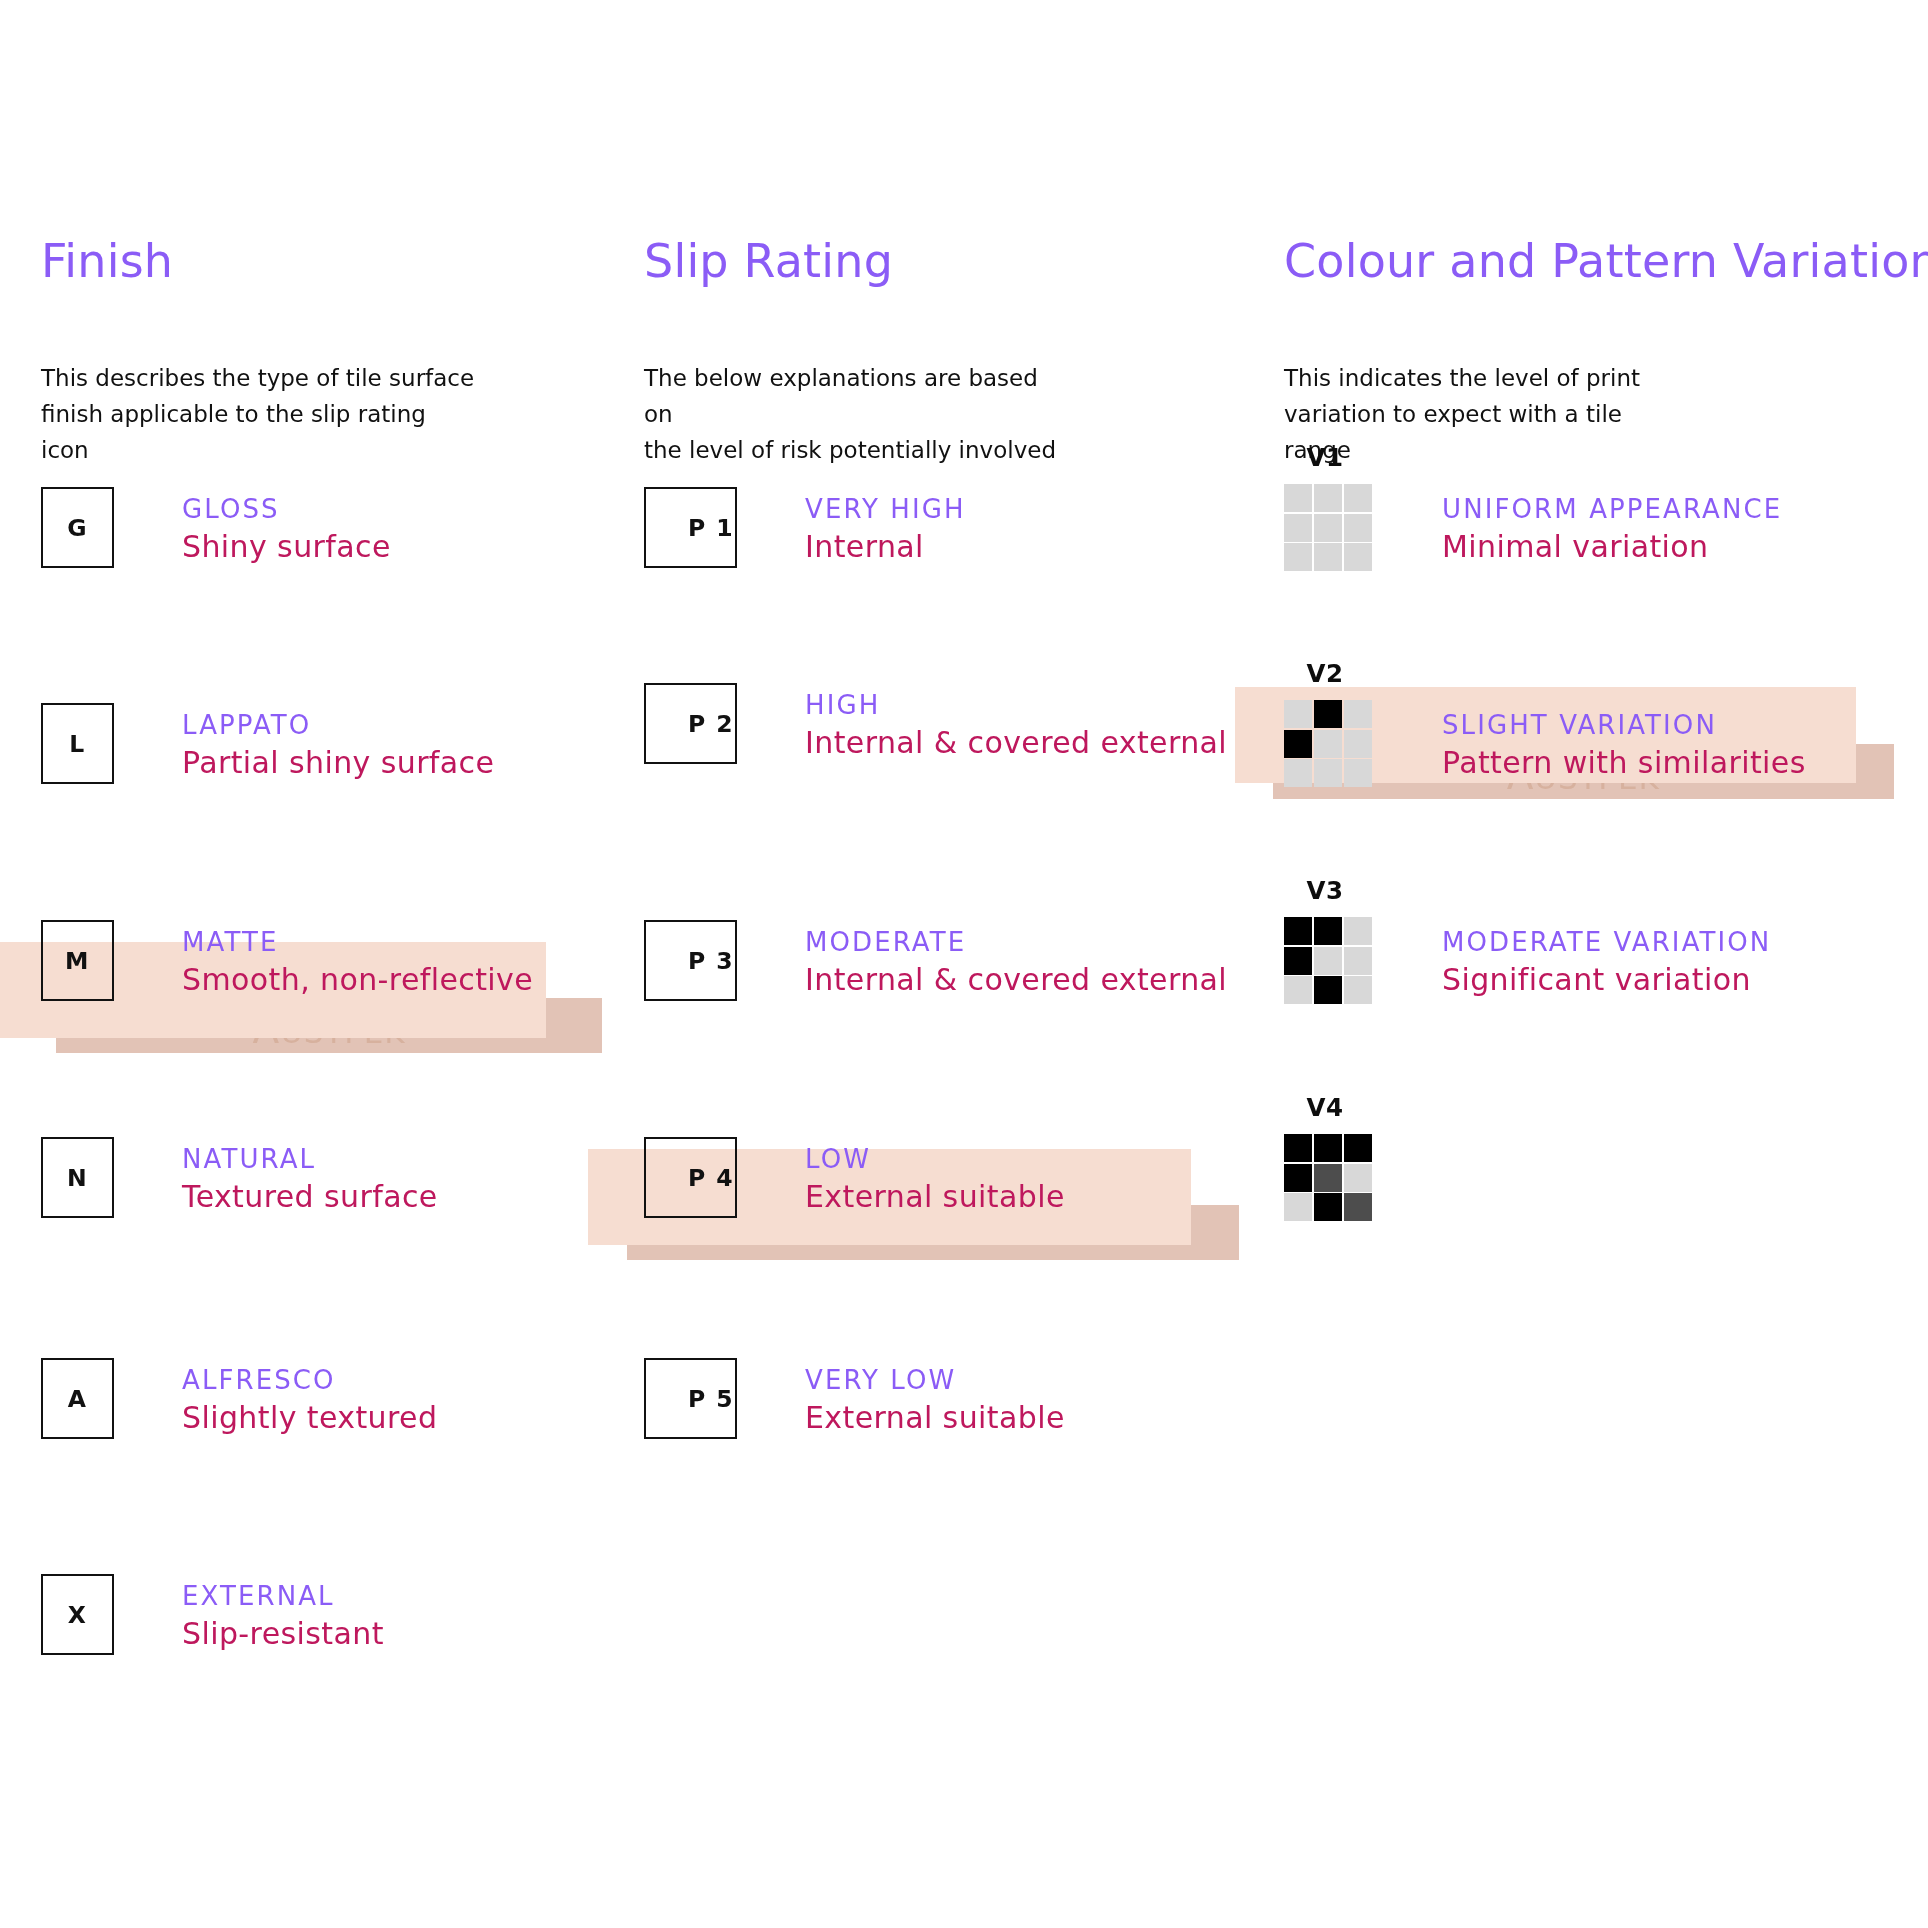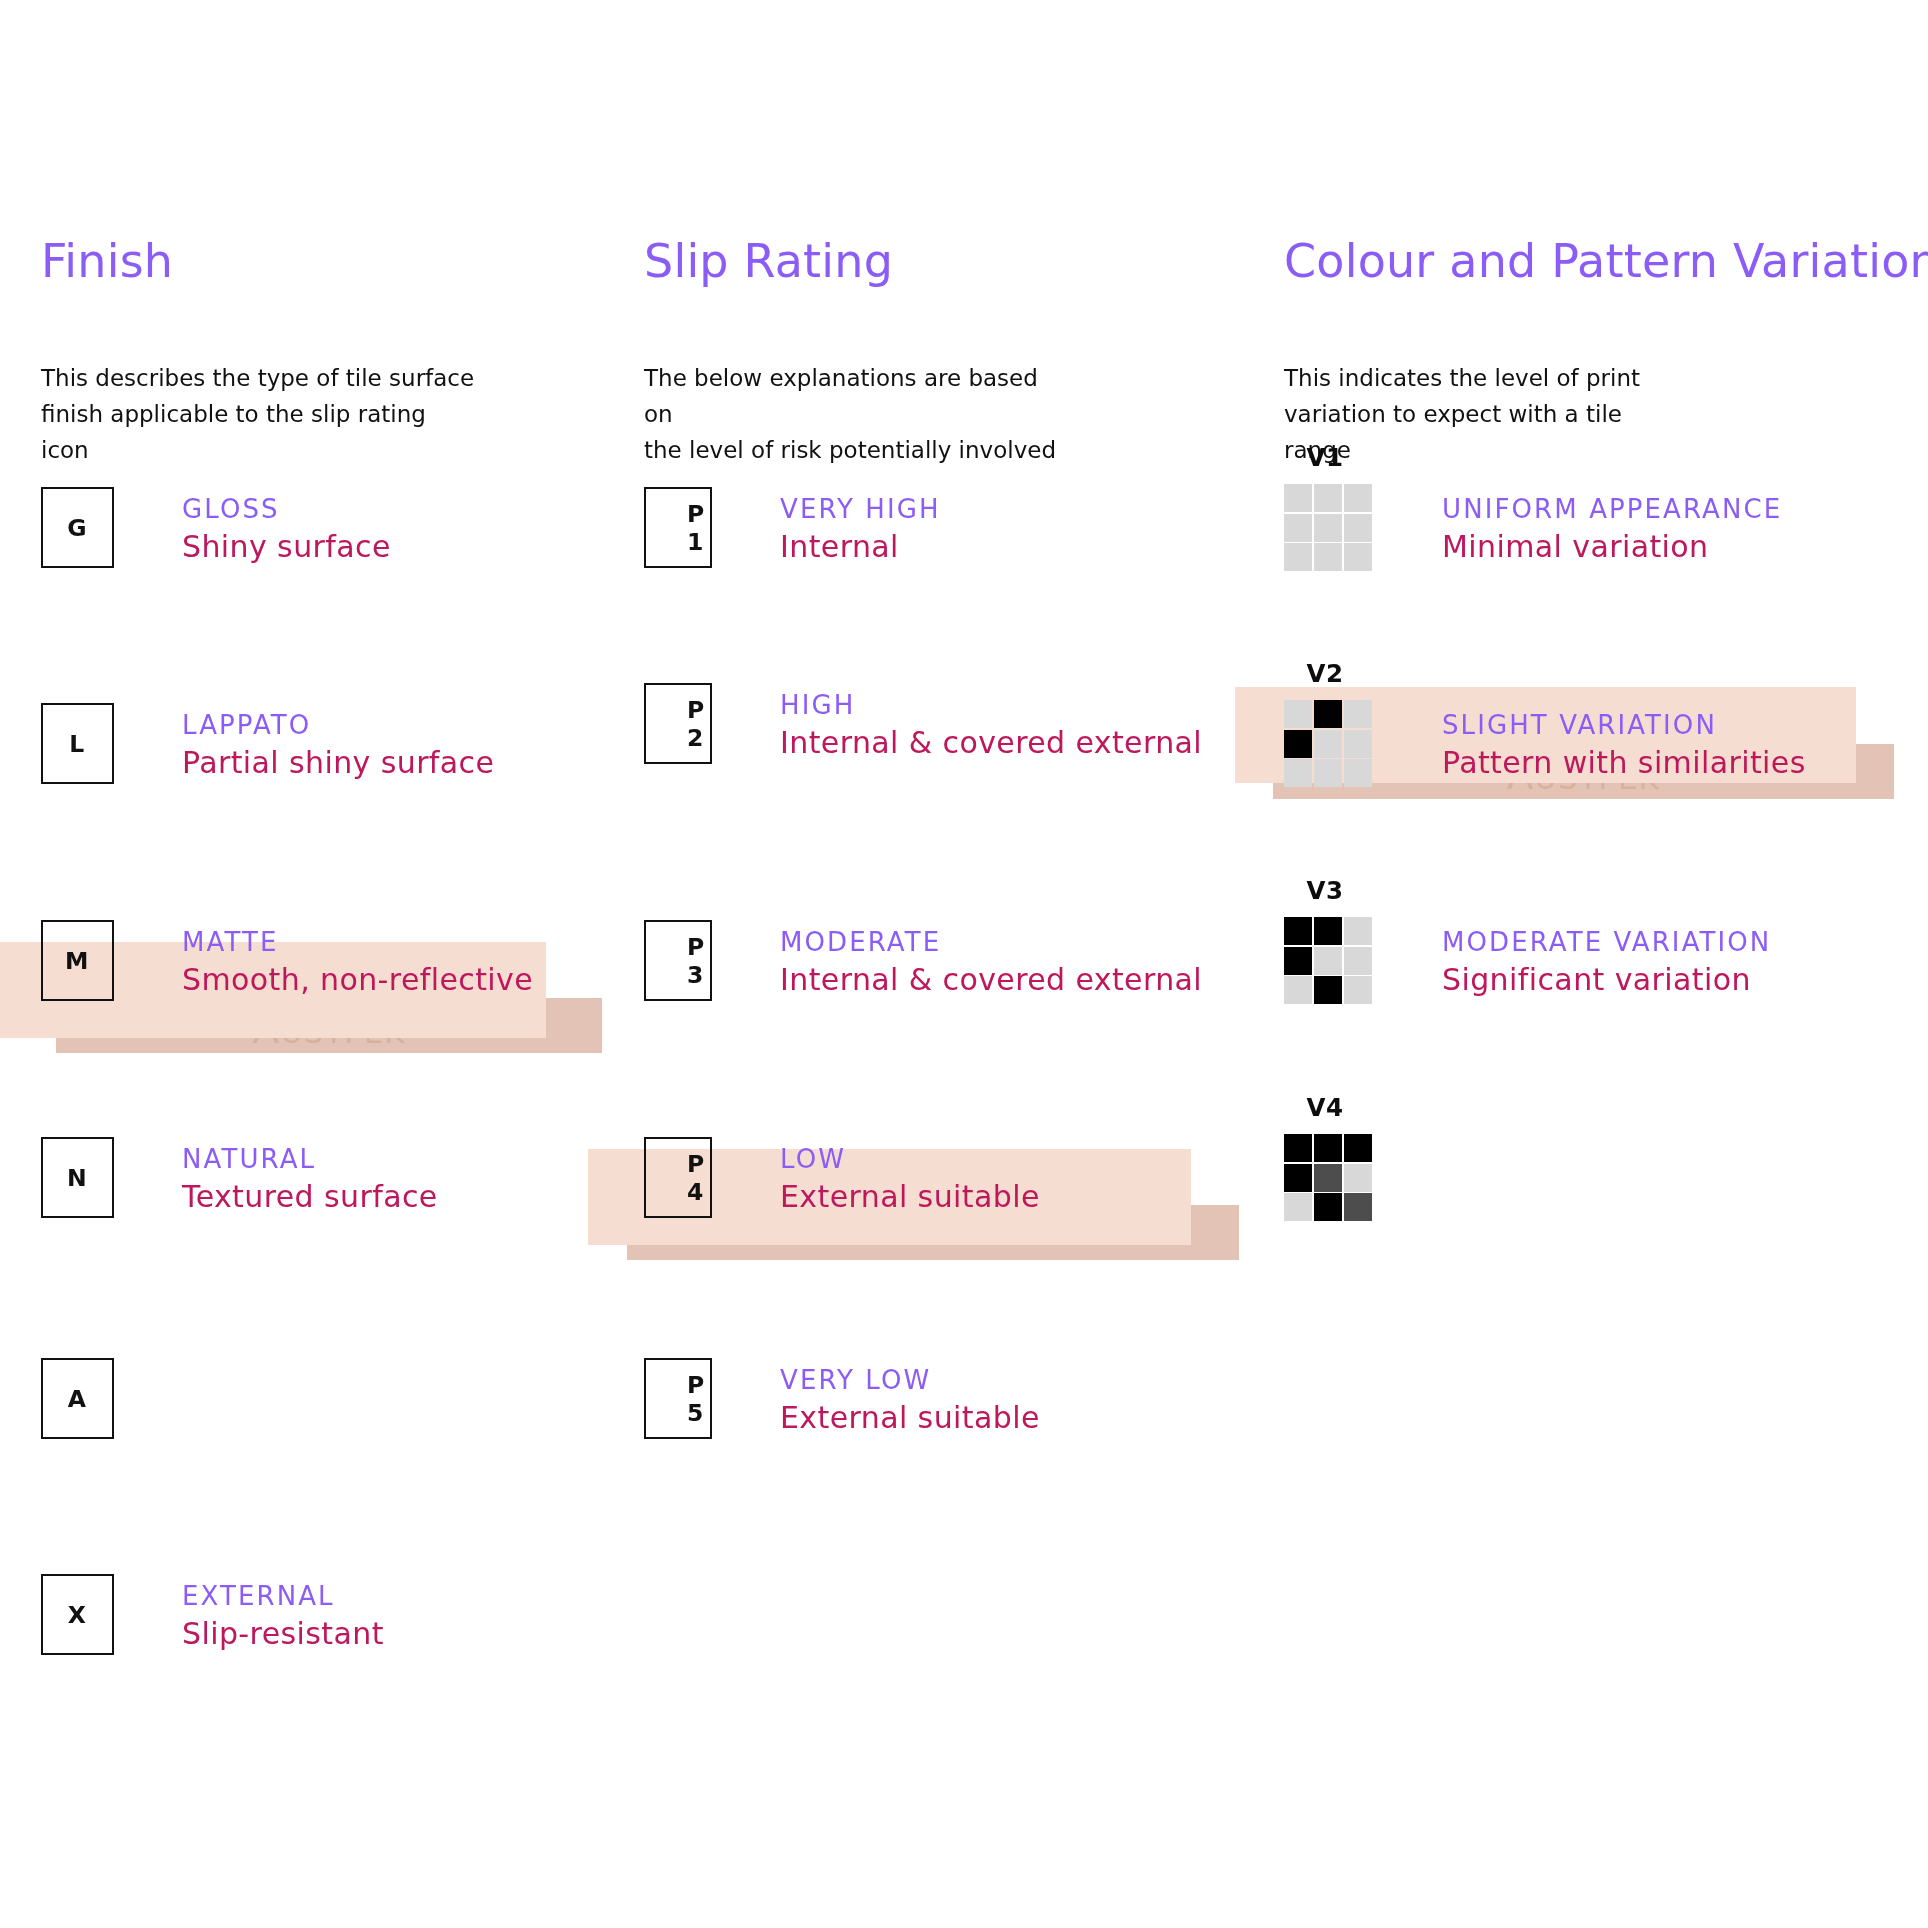--- a/index.html
+++ b/index.html
@@ -109,21 +109,21 @@
     border: 2.4px solid #111111;
     display: flex;
     align-items: center;
     justify-content: center;
     font-size: 23.5px;
     font-weight: 700;
     letter-spacing: 1.4px;
     flex: none;
     background: transparent;
   }
-  .code-box.wide { width: 68px; padding-left: 41px; }
+  .code-box.wide { width: 93px; padding-left: 41px; }
 
   
   .row-text {
     position: relative;
     z-index: 3;
     margin-left: 68px;
   }
   .row-title {
     font-size: 26px;
     letter-spacing: 2.1px;
@@ -208,20 +208,24 @@
     <div class="row" style="top:1121px">
       <div class="code-box">N</div>
       <div class="row-text">
         <div class="row-title">NATURAL</div>
         <div class="row-sub">Textured surface</div>
       </div>
     </div>
 
     <div class="row" style="top:1342px">
       <div class="code-box">A</div>
+      <div class="row-text">
+        <div class="row-title">ALFRESCO</div>
+        <div class="row-sub">Slightly textured</div>
+      </div>
     </div>
 
     <div class="row" style="top:1558px">
       <div class="code-box">X</div>
       <div class="row-text">
         <div class="row-title">EXTERNAL</div>
         <div class="row-sub">Slip-resistant</div>
       </div>
     </div>
   </section>

